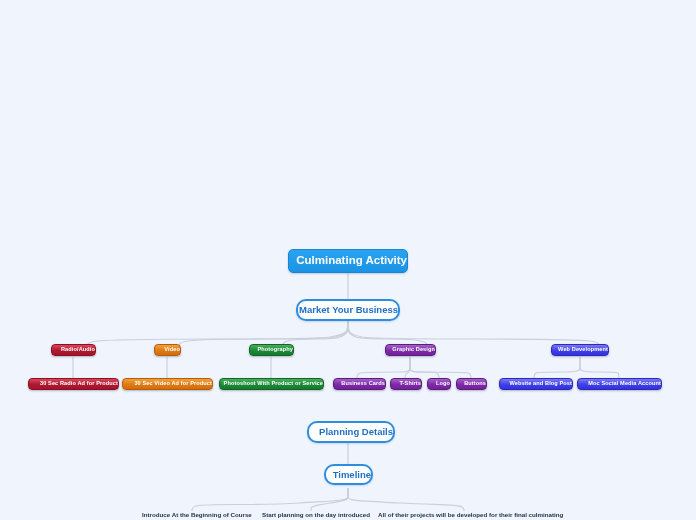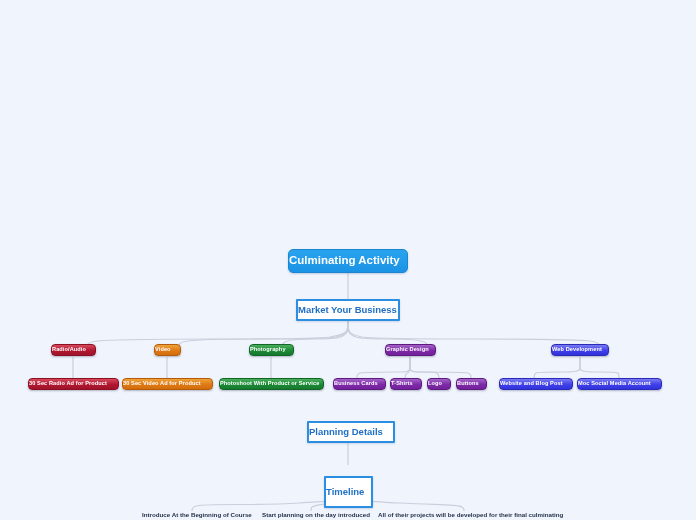--- a/index.html
+++ b/index.html
@@ -25,40 +25,40 @@
     left: 0; top: 0;
     width: 696px;
     height: 520px;
     pointer-events: none;
   }
   .node {
     position: absolute;
     box-sizing: border-box;
     display: flex;
     align-items: center;
-    justify-content: flex-start;
+    justify-content: flex-end;
     white-space: nowrap;
     text-align: center;
     line-height: 1;
   }
 
   
   .n-root {
     border-radius: 5px;
     background: linear-gradient(to bottom, #2aa3ef 0%, #1a93e5 100%);
     border: 1px solid #1a86d2;
     color: #ffffff;
     font-weight: bold;
     font-size: 11.5px;
     box-shadow: 0 1px 2px rgba(40,80,140,0.25);
   }
 
   
   .n-outline {
-    border-radius: 1px;
+    border-radius: 10px;
     background: #ffffff;
     border: 2px solid #2c8ee0;
     color: #1f6fc4;
     font-weight: bold;
     font-size: 9.5px;
     box-shadow: 0 1px 2px rgba(40,80,140,0.18);
   }
 
   
   .n-cat, .n-leaf {
@@ -193,21 +193,21 @@
     <span>Website and Blog Post</span>
   </div>
   <div class="node n-leaf c-indigo" style="left:577px; top:378px; width:85px; height:12px;">
     <span>Moc Social Media Account</span>
   </div>
 
   <div class="node n-outline" style="left:307px; top:421px; width:88px; height:22px;">
     <span>Planning Details</span>
   </div>
 
-  <div class="node n-outline" style="left:324px; top:476px; width:49px; height:32px;">
+  <div class="node n-outline" style="left:324px; top:464px; width:49px; height:21px;">
     <span>Timeline</span>
   </div>
 
   <div class="n-note" style="left:142px; top:512px;">
     <span>Introduce At the Beginning of Course</span>
   </div>
   <div class="n-note" style="left:262px; top:512px;">
     <span>Start planning on the day introduced</span>
   </div>
   <div class="n-note" style="left:378px; top:512px;">

